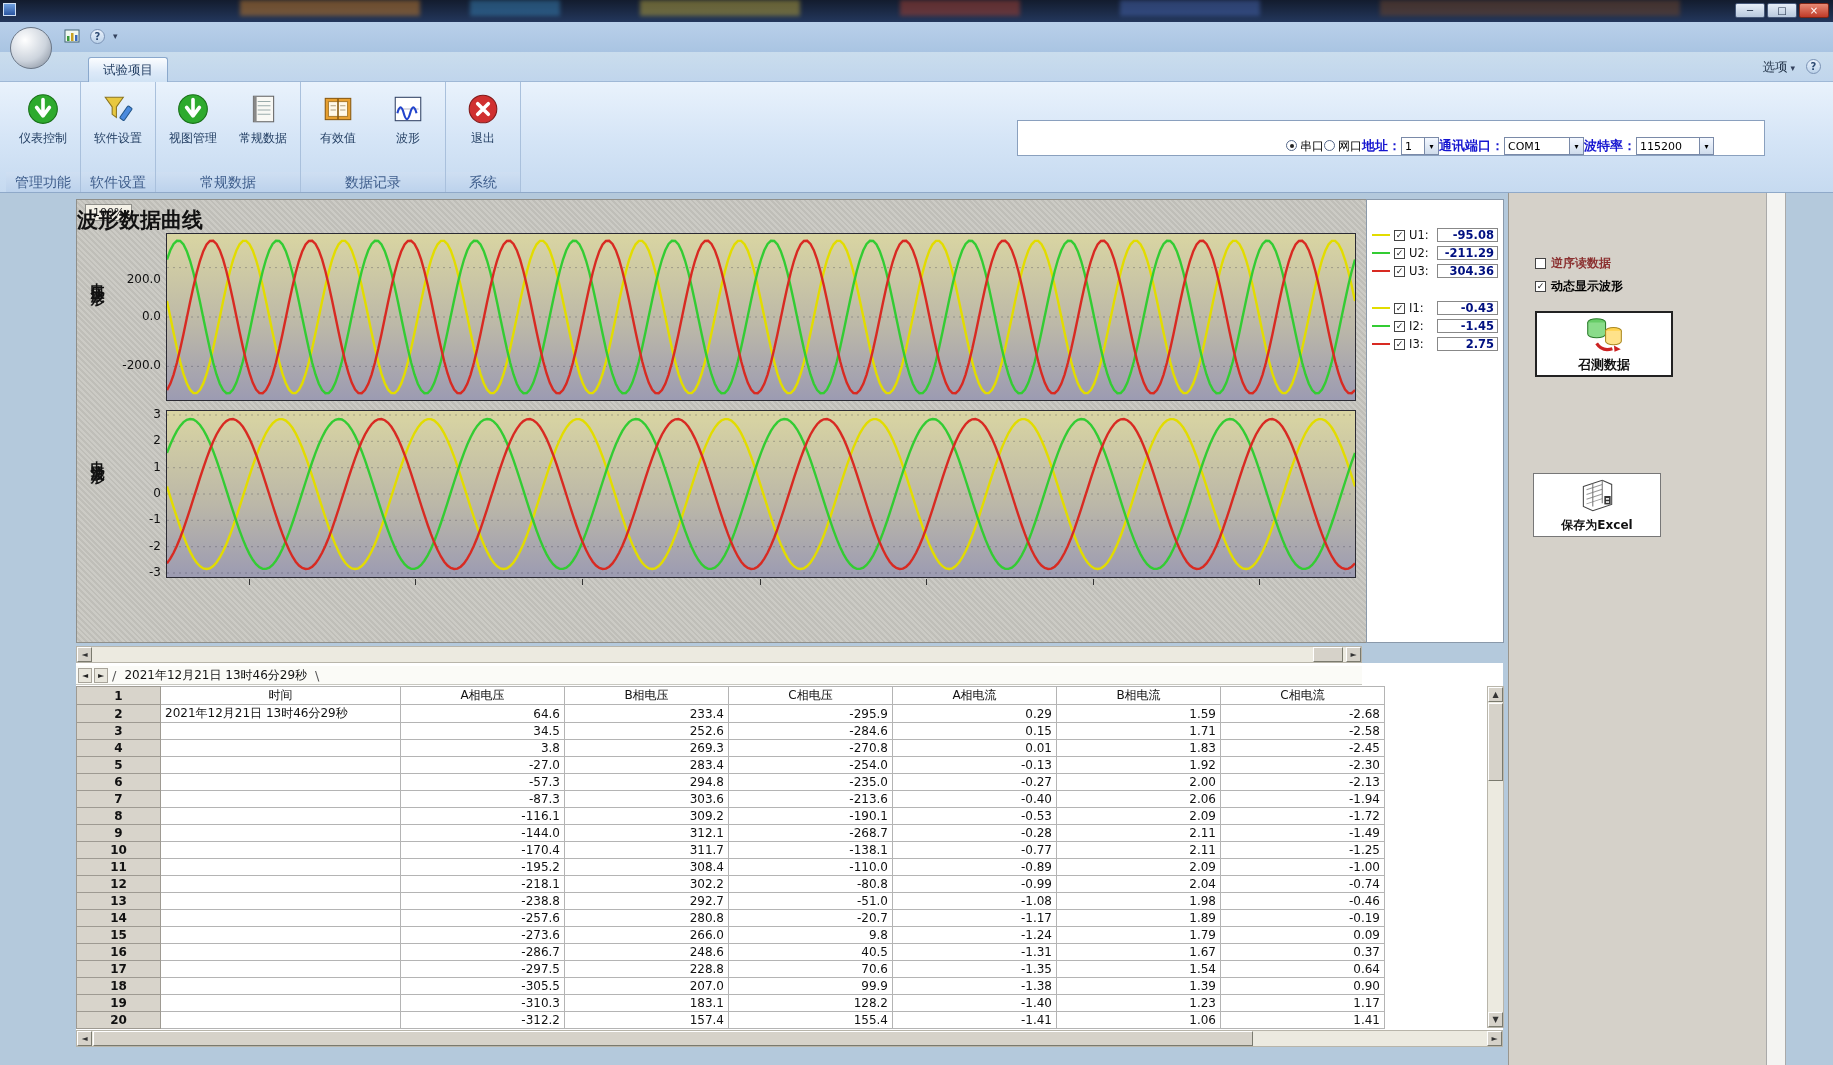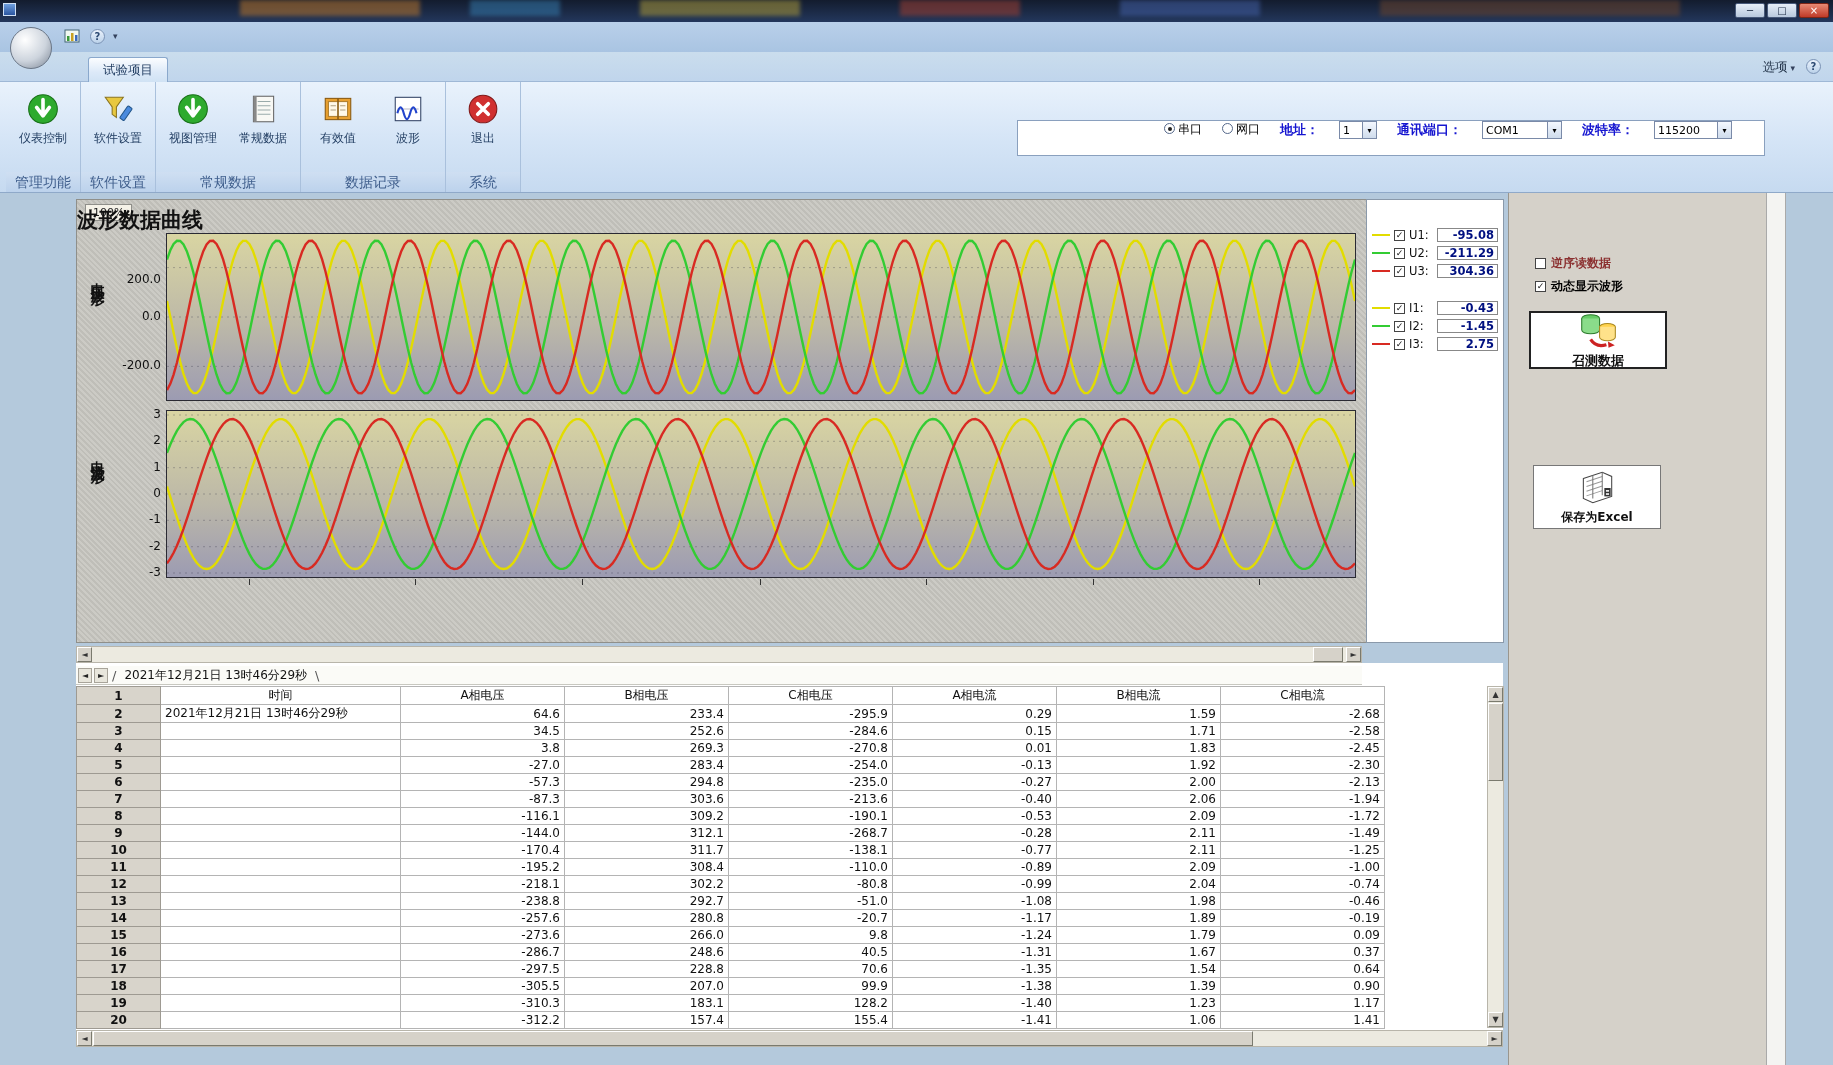--- a/index.html
+++ b/index.html
@@ -47,22 +47,22 @@
   .rbtns { flex:1; display:flex; align-items:flex-start; justify-content:center; gap:8px; padding-top:7px; }
   .rbtn { min-width:62px; display:flex; flex-direction:column; align-items:center; gap:4px;
     padding:3px 4px; border-radius:3px; }
   .rbtn-label { font-size:12px; color:#1e3a5f; white-space:nowrap; }
   .rgroup-label { height:20px; line-height:20px; text-align:center; font-size:14px; color:#3f5e8c;
     background:linear-gradient(#cfdff2,#bcd2ec); margin:0 -6px; }
   .icon svg { display:block; }
 
   
   .comm-panel { position:absolute; left:1017px; top:120px; width:748px; height:36px;
-    background:#fff; border:1px solid #8aa0be; display:flex; align-items:flex-start;
-    justify-content:flex-end; gap:20px; padding-right:32px; font-size:12px; }
+    background:#fff; border:1px solid #8aa0be; display:flex; align-items:flex-end;
+    justify-content:flex-end; gap:0; padding-right:50px; font-size:12px; }
   .radio { display:inline-block; width:11px; height:11px; border:1px solid #55688a; border-radius:50%;
     background:#fff; position:relative; margin-right:3px; vertical-align:-1px; }
   .radio.on::after { content:""; position:absolute; left:2.5px; top:2.5px; width:4px; height:4px;
     border-radius:50%; background:#222; }
   .comm-label { color:#1515d0; font-weight:bold; font-size:13px; }
   .select { display:inline-flex; border:1px solid #7a8aa8; background:#fff; height:18px;
     align-items:center; font-size:11px; }
   .sel-val { flex:1; padding:0 3px; overflow:hidden; white-space:nowrap; }
   .sel-arrow { width:14px; height:100%; background:linear-gradient(#f4f8ff,#cfdcec);
     border-left:1px solid #7a8aa8; font-size:8px; display:flex; align-items:center; justify-content:center; }
@@ -98,21 +98,21 @@
     font-weight:bold; color:#001080; text-align:right; padding:0 3px; line-height:13px; }
 
   
   .right-panel { position:absolute; left:1508px; top:193px; width:258px; height:872px;
     background:#d5d1c9; border-left:1px solid #9a968e; }
   .rp-check-row { display:flex; align-items:center; gap:5px; margin:6px 0 0 26px; font-size:12px; font-weight:bold; }
   .rp-check-row.first { margin-top:62px; }
   .txt-darkred { color:#8b3030; }
   .rp-button { background:#fff; display:flex; flex-direction:column; align-items:center;
     justify-content:center; gap:2px; }
-  .poll-btn { width:138px; height:58px; margin:16px 0 0 20px; border:2px solid #222; }
+  .poll-btn { width:138px; height:66px; margin:16px 0 0 26px; border:2px solid #222; }
   .excel-btn { width:128px; height:64px; margin:96px 0 0 24px; border:1px solid #777; }
   .rp-btn-label { font-size:13px; font-weight:bold; color:#111; }
   .side-strip { position:absolute; left:1766px; top:193px; width:20px; height:872px;
     background:#f4f4f2; border-left:1px solid #aaa; border-right:1px solid #aaa; }
 
   
   .scrollbar { position:absolute; background:#eceae0; border:1px solid #b8b5aa; }
   .sb-btn { position:absolute; width:15px; height:15px; background:#d6d2c9;
     border:1px solid; border-color:#fff #7a7a6e #7a7a6e #fff; color:#333; font-size:8px;
     display:flex; align-items:center; justify-content:center; }

